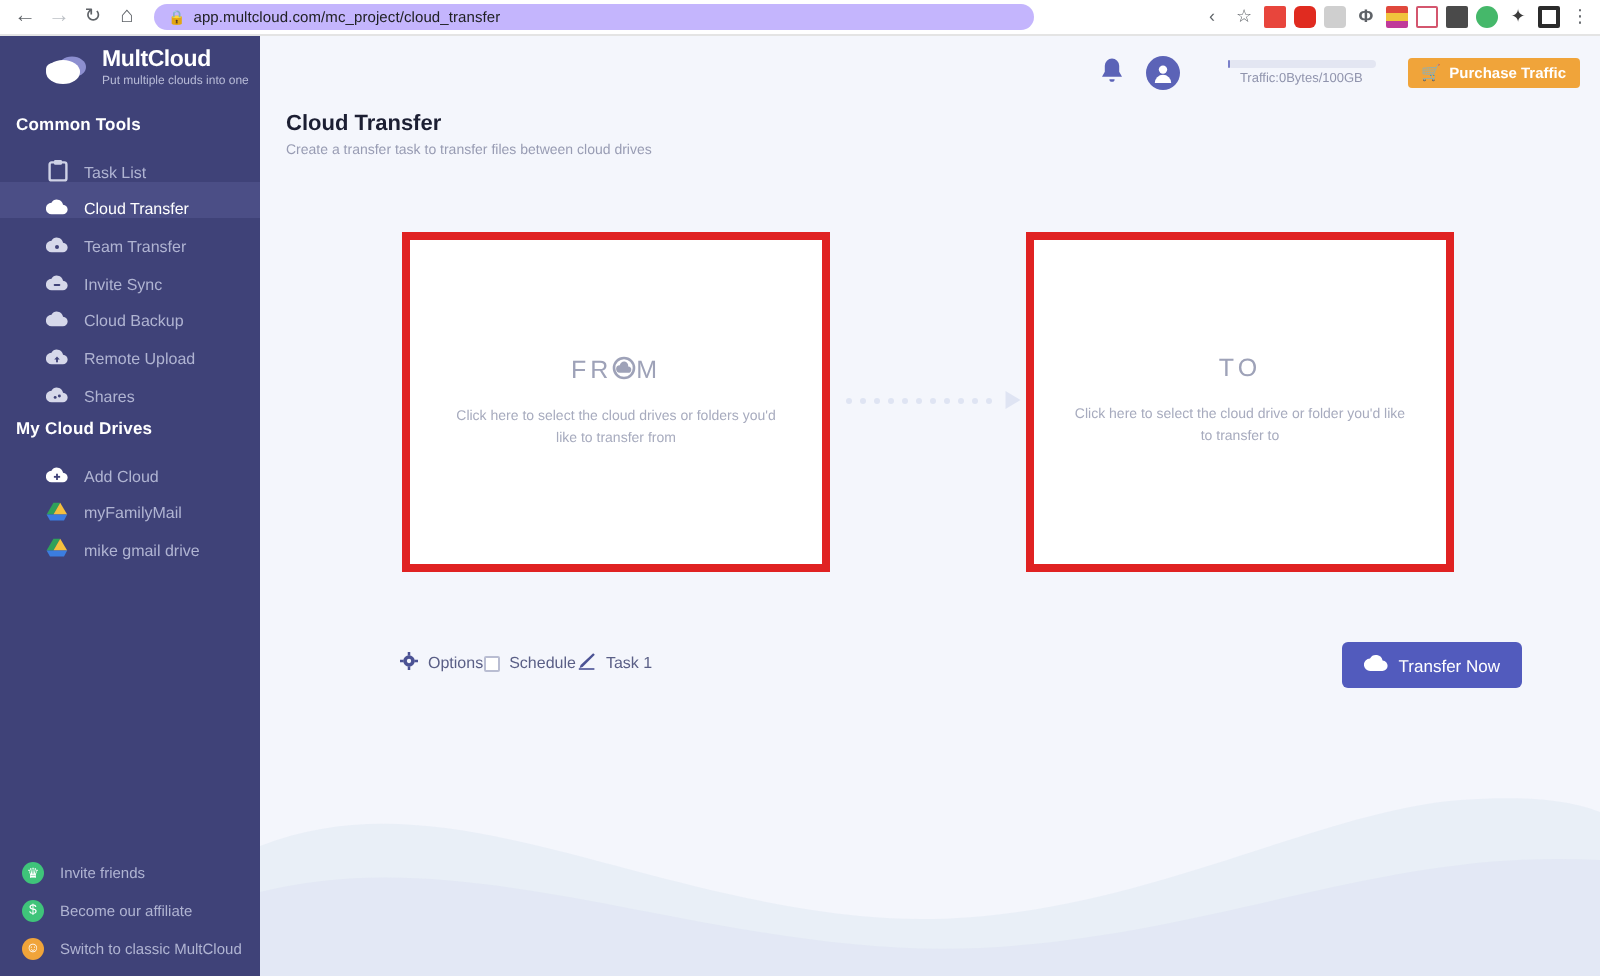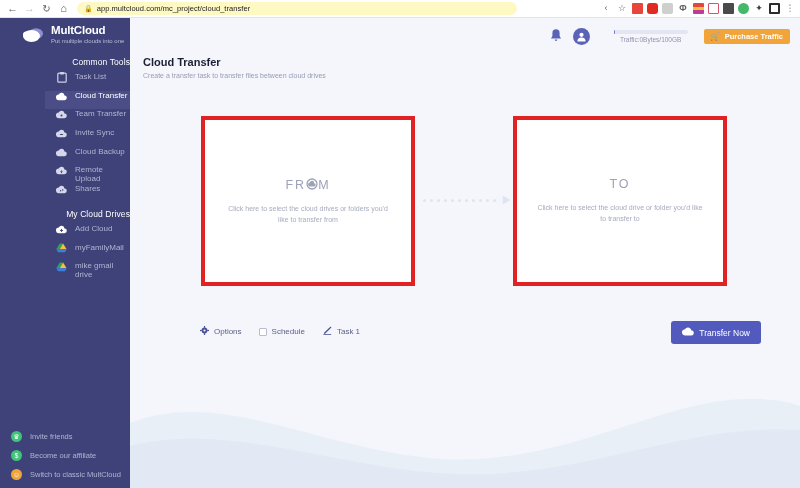--- a/index.html
+++ b/index.html
@@ -17,21 +17,21 @@
     border-bottom: 1px solid #e4e4e4;
   }
   .nav-btns { display: flex; align-items: center; gap: 0px; padding-left: 4px; }
   .nav-btn {
     width: 17px; height: 16px; display: flex; align-items: center; justify-content: center;
     color: #5f6368; font-size: 11px; line-height: 1;
   }
   .nav-btn.disabled { color: #bdc1c6; }
   #omnibox {
     flex: 0 0 auto; width: 440px; height: 13px; margin-left: 5px;
-    background: #fef9c3; border-radius: 8px;
+    background: #c4b5fd; border-radius: 8px;
     display: flex; align-items: center; padding: 0 7px; gap: 4px;
   }
   #omnibox .lock { font-size: 7px; color: #5f6368; }
   #omnibox .url {
     font-size: 7.5px; color: #202124; white-space: nowrap; overflow: hidden;
     letter-spacing: 0.05px;
   }
   .tool-icons { display: flex; align-items: center; gap: 4px; margin-left: auto; padding-right: 4px; }
   .ti { width: 11px; height: 11px; display: inline-block; border-radius: 1px; }
   .ti-glyph { font-size: 9px; color: #5f6368; line-height: 11px; text-align: center; width: 12px; }
@@ -40,26 +40,26 @@
   #sidebar {
     position: absolute; left: 0; top: 18px; width: 130px; height: 470px;
     background: #3f4278;
     color: #c6c9e0;
   }
   #logo-block { height: 33px; display: flex; align-items: center; padding-left: 22px; gap: 5px; }
   #logo-cloud { position: relative; width: 24px; height: 18px; flex: 0 0 24px; }
   .logo-title { font-size: 11.5px; font-weight: bold; color: #ffffff; letter-spacing: -0.2px; line-height: 1.1; }
   .logo-sub { font-size: 6px; color: #b9bcd8; line-height: 1.2; margin-top: 1px; }
   .sb-section {
-    font-size: 8.5px; font-weight: normal; color: #ffffff;
-    padding: 6px 0 5px 8px; letter-spacing: 0.1px; text-align: right;
+    font-size: 8.5px; font-weight: bold; color: #ffffff;
+    padding: 6px 0 5px 8px; letter-spacing: 0.1px;
   }
   .sb-item {
-    height: 18.7px; display: flex; align-items: flex-start; gap: 8px;
-    padding-left: 11px; font-size: 8px; color: #b0b4d2; margin-left: 45px;
+    height: 18.7px; display: flex; align-items: flex-end; gap: 8px;
+    padding-left: 23px; font-size: 8px; color: #b0b4d2;
   }
   .sb-item.active { background: #4b4e86; color: #ffffff; }
   .sb-icon { width: 11px; height: 11px; display: flex; align-items: center; justify-content: center; flex: 0 0 11px; }
   #sidebar-bottom { position: absolute; bottom: 4px; left: 0; width: 130px; }
   .sb-bottom-item {
     height: 19px; display: flex; align-items: center; gap: 8px;
     padding-left: 11px; font-size: 7.5px; color: #b0b4d2;
   }
   .badge-ico { width: 11px; height: 11px; border-radius: 50%; display: flex; align-items: center; justify-content: center; font-size: 7px; flex: 0 0 11px; }
 
@@ -107,21 +107,21 @@
   }
   #arrow {
     position: absolute; left: 293px; top: 76px; width: 88px; height: 16px;
     display: flex; align-items: center; gap: 4px;
   }
   .dot { width: 3px; height: 3px; border-radius: 50%; background: #dfe4f3; flex: 0 0 3px; }
   #arrow-head { margin-left: 2px; }
 
   
   #toolbar { position: relative; margin-top: 38px; height: 22px; }
-  #tb-left { position: absolute; left: 70px; top: 0; display: flex; align-items: center; gap: 17px; }
+  #tb-left { position: absolute; left: 70px; top: 0; display: flex; align-items: center; }
   .tb-item { display: flex; align-items: center; gap: 5px; font-size: 8px; color: #5a5f86; cursor: pointer; }
   .chk { width: 8px; height: 8px; border: 1px solid #b9bdd2; background: #fff; border-radius: 1px; }
   #transfer-now {
     position: absolute; right: 39px; top: -5px;
     background: #525bbd; color: #fff; border: none; border-radius: 3px;
     height: 23px; padding: 0 11px; display: flex; align-items: center; gap: 5px;
     font-size: 8.5px; cursor: pointer; white-space: nowrap;
   }
 
   

